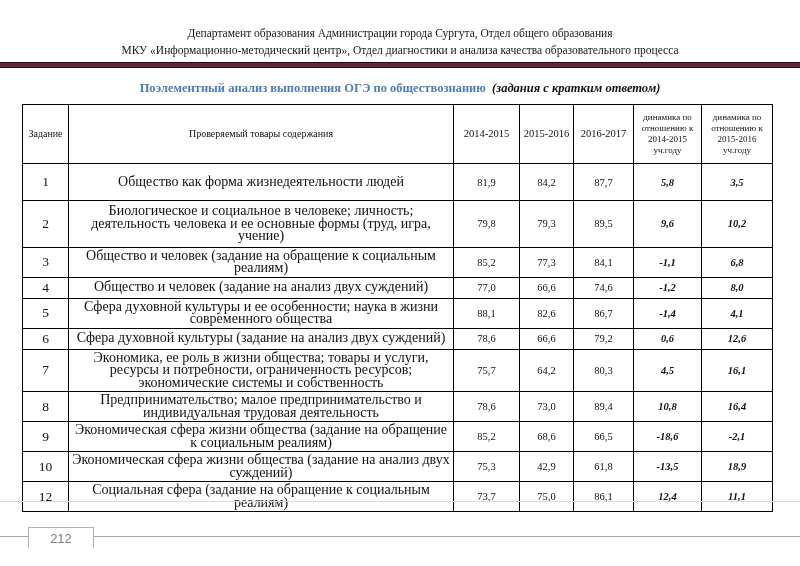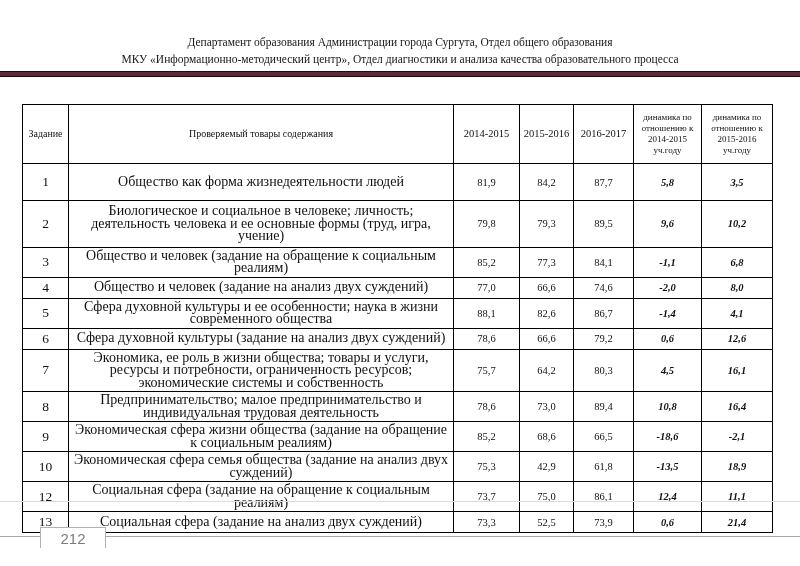--- a/index.html
+++ b/index.html
@@ -1,20 +1,20 @@
 <!DOCTYPE html>
 <html lang="ru"><head>
 <meta charset="utf-8">
 <style>
   html,body { margin:0; padding:0; background:#ffffff; }
   .page {
     position:relative; width:800px; height:566px; background:#ffffff;
     font-family:"Liberation Serif", serif; color:#111; overflow:hidden;
   }
-  .doc-header { padding-top:34px; text-align:center; font-size:11.5px; line-height:17px; color:#161616; }
+  .doc-header { padding-top:25px; text-align:center; font-size:11.5px; line-height:17px; color:#161616; }
   .doc-header div { white-space:nowrap; }
   .rule {
     margin-top:3px; height:4px; background:#5e2a36;
     border-top:1.5px solid #240a10; border-bottom:1.5px solid #240a10;
   }
   .title { text-align:center; margin-top:13px; font-size:12.5px; font-weight:bold; line-height:15px; }
   .title .main { color:#4e7bb5; }
   .title .suffix { color:#101010; font-style:italic; }
 
   table.analysis {
@@ -32,38 +32,42 @@
   .analysis tbody td.num { font-size:13.5px; }
   .analysis tbody td.el  { font-size:14px; line-height:12.5px; }
   .analysis tbody td.val { font-size:10.5px; }
   .analysis tbody td.dyn { font-size:10.5px; font-weight:bold; font-style:italic; }
   .analysis tbody tr:nth-child(1) td { padding-top:10px; padding-bottom:10px; }
   .analysis tbody tr:nth-child(2) td { padding-top:4px;  padding-bottom:4px; }
 
   .footer-faint { position:absolute; left:0; top:501px; width:800px; border-top:1px solid #dcdcdc; }
   .footer-line  { position:absolute; left:0; top:536px; width:800px; border-top:1.5px solid #a8a8a8; }
   .footer-tab {
-    position:absolute; left:40px; top:527px; width:64px; height:20px; z-index:2;
+    position:absolute; left:28px; top:527px; width:64px; height:20px; z-index:2;
     background:#ffffff; border:1.5px solid #b2b2b2; border-bottom:none;
     display:flex; align-items:center; justify-content:center;
-    font-family:"Liberation Sans", sans-serif; font-size:15px; color:#7d7d7d;
+    font-family:"Liberation Sans", sans-serif; font-size:13px; color:#7d7d7d;
   }
 </style>
 </head>
 <body>
 
 <div class="page">
 
   <div class="doc-header">
     <div>Департамент образования Администрации города Сургута, Отдел общего образования</div>
     <div>МКУ «Информационно-методический центр», Отдел диагностики и анализа качества образовательного процесса</div>
   </div>
 
   <div class="rule" style="background: rgb(94, 42, 54);"></div>
 
+  <div class="title">
+    <span class="main" style="color: rgb(78, 123, 181);">Поэлементный анализ выполнения ОГЭ по обществознанию</span>
+    <span class="suffix">&nbsp;<i>(задания с кратким ответом)</i></span>
+  </div>
 
   <table class="analysis">
     <colgroup>
       <col style="width:46px">
       <col style="width:385px">
       <col style="width:66px">
       <col style="width:54px">
       <col style="width:60px">
       <col style="width:68px">
       <col style="width:71px">
@@ -106,21 +110,21 @@
           <td class="val">84,1</td>
           <td class="dyn">-1,1</td>
           <td class="dyn">6,8</td>
         </tr>
         <tr>
           <td class="num">4</td>
           <td class="el">Общество и человек (задание на анализ двух суждений)</td>
           <td class="val">77,0</td>
           <td class="val">66,6</td>
           <td class="val">74,6</td>
-          <td class="dyn">-2,0</td>
+          <td class="dyn">-1,2</td>
           <td class="dyn">8,0</td>
         </tr>
         <tr>
           <td class="num">5</td>
           <td class="el">Сфера духовной культуры и ее особенности; наука в жизни современного общества</td>
           <td class="val">88,1</td>
           <td class="val">82,6</td>
           <td class="val">86,7</td>
           <td class="dyn">-1,4</td>
           <td class="dyn">4,1</td>
@@ -156,45 +160,36 @@
           <td class="num">9</td>
           <td class="el">Экономическая сфера жизни общества (задание на обращение к социальным реалиям)</td>
           <td class="val">85,2</td>
           <td class="val">68,6</td>
           <td class="val">66,5</td>
           <td class="dyn">-18,6</td>
           <td class="dyn">-2,1</td>
         </tr>
         <tr>
           <td class="num">10</td>
-          <td class="el">Экономическая сфера семья общества (задание на анализ двух суждений)</td>
+          <td class="el">Экономическая сфера жизни общества (задание на анализ двух суждений)</td>
           <td class="val">75,3</td>
           <td class="val">42,9</td>
           <td class="val">61,8</td>
           <td class="dyn">-13,5</td>
           <td class="dyn">18,9</td>
         </tr>
         <tr>
           <td class="num">12</td>
           <td class="el">Социальная сфера (задание на обращение к социальным реалиям)</td>
           <td class="val">73,7</td>
           <td class="val">75,0</td>
           <td class="val">86,1</td>
           <td class="dyn">12,4</td>
           <td class="dyn">11,1</td>
         </tr>
-        <tr>
-          <td class="num">13</td>
-          <td class="el">Социальная сфера (задание на анализ двух суждений)</td>
-          <td class="val">73,3</td>
-          <td class="val">52,5</td>
-          <td class="val">73,9</td>
-          <td class="dyn">0,6</td>
-          <td class="dyn">21,4</td>
-        </tr>
       </tbody>
   </table>
 
   <div class="footer-faint"></div>
   <div class="footer-line"></div>
   <div class="footer-tab">
     <span>212</span>
   </div>
 
 </div>

